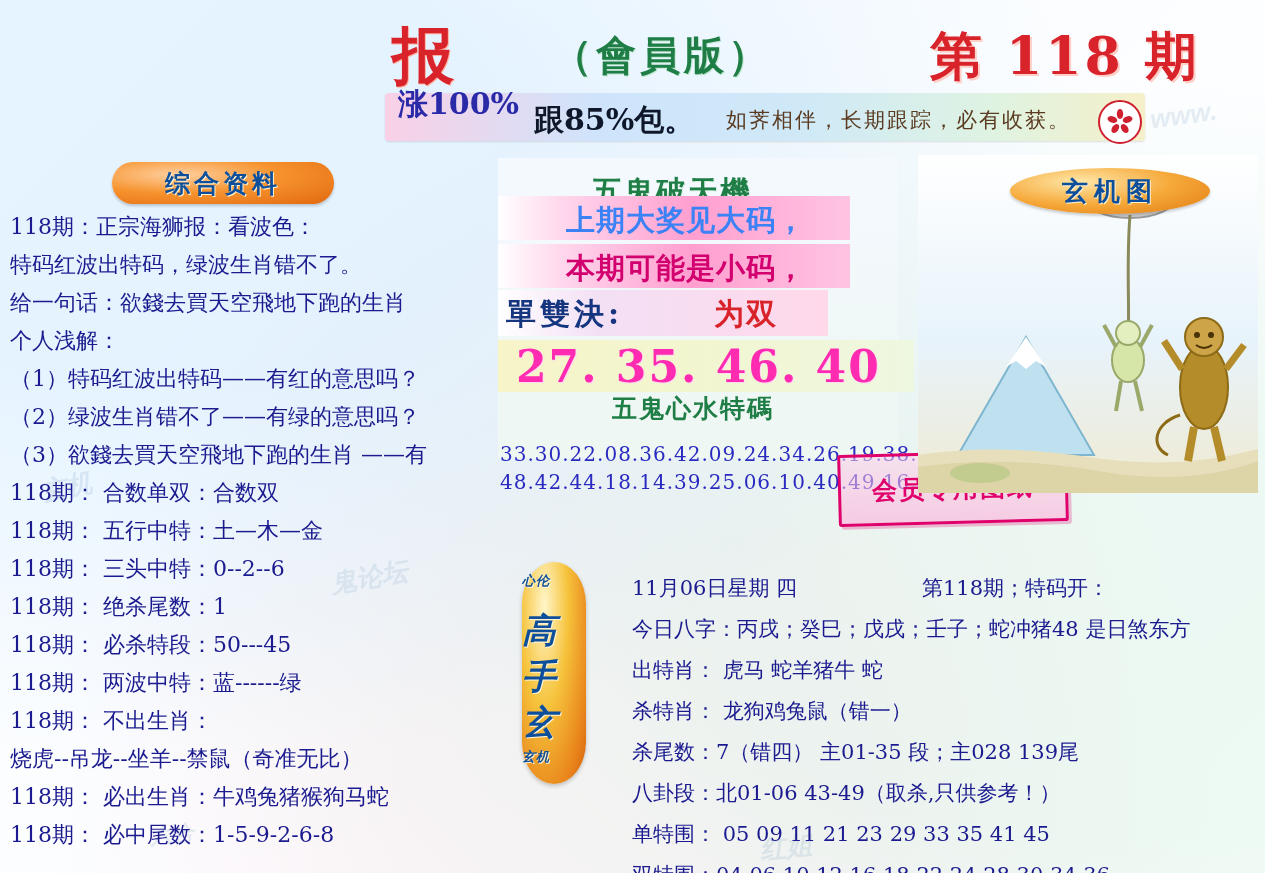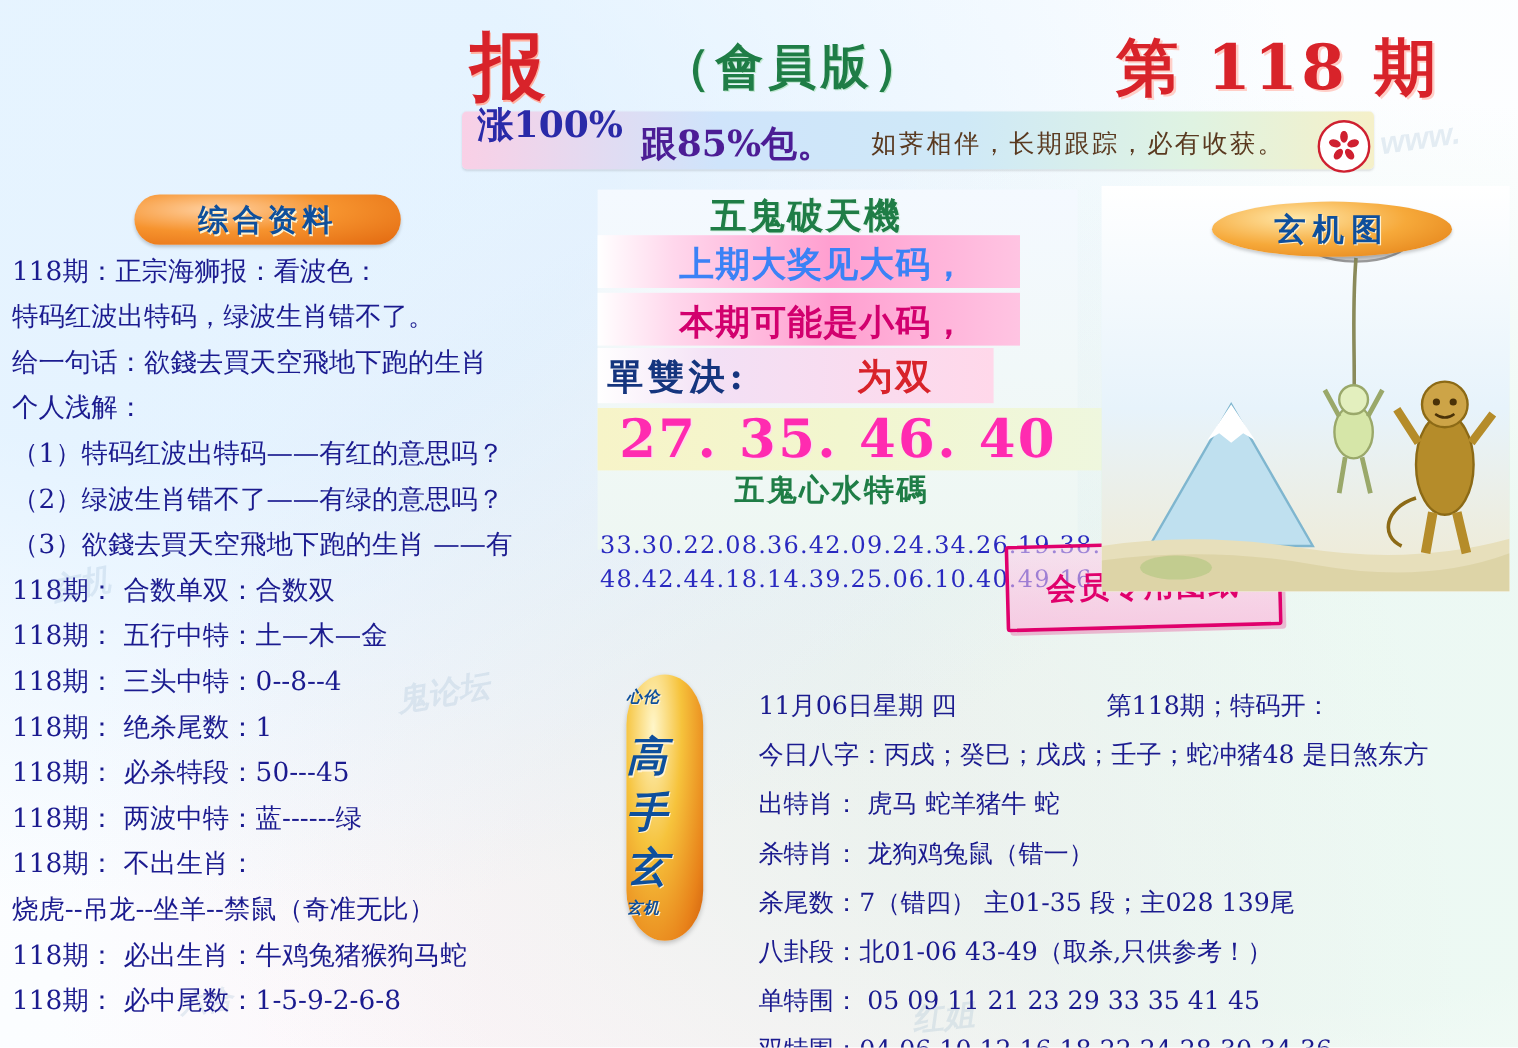--- a/index.html
+++ b/index.html
@@ -53,21 +53,21 @@
     border-radius:4px;
     box-shadow:0 1px 2px rgba(0,0,0,.12);
   }
   .ribbon-a{
     position:absolute;left:398px;top:84px;
     font-size:30px;font-weight:bold;color:#2a2aa8;
     font-family:"DejaVu Serif","Liberation Serif",serif;
   }
   .ribbon-b{
     position:absolute;left:534px;top:100px;
-    font-size:30px;font-weight:bold;color:#4c1d95;
+    font-size:30px;font-weight:bold;color:#0f172a;
     font-family:"DejaVu Serif","Liberation Serif",serif;
   }
   .ribbon-c{
     position:absolute;left:726px;top:106px;
     font-size:21px;color:#5a3a20;letter-spacing:2px;
     font-family:"DejaVu Serif","Liberation Serif",serif;
   }
   .hk-badge{
     position:absolute;left:1098px;top:100px;width:40px;height:40px;
     border-radius:50%;border:2px solid #cf2030;background:#fff;
@@ -90,21 +90,21 @@
   .lrow{
     font-family:"DejaVu Serif","Liberation Serif",serif;
     font-size:22px;color:#1b1b8f;line-height:38px;white-space:nowrap;
   }
   
   .mid-box{
     position:absolute;left:498px;top:158px;width:400px;height:300px;
     background:linear-gradient(180deg,#f4f9ff 0%,#eef7f2 100%);
   }
   .mb-title{
-    position:absolute;left:592px;top:160px;
+    position:absolute;left:592px;top:172px;
     font-size:30px;font-weight:bold;color:#1f7d46;letter-spacing:2px;
     font-family:"DejaVu Serif","Liberation Serif",serif;
     text-shadow:1px 1px 0 #d8f0e2;
   }
   .mb-band1{
     position:absolute;left:498px;top:196px;width:352px;height:44px;
     background:linear-gradient(90deg,#ffffff 0%,#ffd7ec 18%,#ff9fd0 55%,#ffc4e2 100%);
   }
   .mb-band2{
     position:absolute;left:498px;top:244px;width:352px;height:44px;
@@ -126,21 +126,20 @@
     position:absolute;left:506px;top:294px;font-size:30px;font-weight:bold;color:#15357e;
     font-family:"DejaVu Serif","Liberation Serif",serif;letter-spacing:4px;
   }
   .mb-l3-val{
     position:absolute;left:714px;top:294px;font-size:30px;font-weight:bold;color:#d8232a;
     font-family:"DejaVu Serif","Liberation Serif",serif;letter-spacing:2px;
   }
   .mb-nums{
     position:absolute;left:498px;top:340px;width:416px;height:52px;
     background:linear-gradient(90deg,#f7f4c8 0%,#f2f6cf 45%,#eef7e0 100%);
-    padding-left:36px;
   }
   .mb-nums span{
     position:absolute;left:18px;top:1px;
     font-size:44px;font-weight:bold;color:#ff2bb0;
     font-family:"DejaVu Serif","Liberation Serif",serif;letter-spacing:2px;
     text-shadow:1px 1px 0 #ffd9f2;
   }
   .mb-foot{
     position:absolute;left:612px;top:392px;
     font-size:25px;font-weight:bold;color:#1f7d46;letter-spacing:2px;
@@ -253,21 +252,21 @@
 <div class="left-col">
   <div class="lrow">118期：正宗海狮报：看波色：</div>
   <div class="lrow">特码红波出特码，绿波生肖错不了。</div>
   <div class="lrow">给一句话：欲錢去買天空飛地下跑的生肖</div>
   <div class="lrow">个人浅解：</div>
   <div class="lrow">（1）特码红波出特码——有红的意思吗？</div>
   <div class="lrow">（2）绿波生肖错不了——有绿的意思吗？</div>
   <div class="lrow">（3）欲錢去買天空飛地下跑的生肖 ——有</div>
   <div class="lrow">118期：  合数单双：合数双</div>
   <div class="lrow">118期：  五行中特：土—木—金</div>
-  <div class="lrow">118期：  三头中特：0--8--4</div>
+  <div class="lrow">118期：  三头中特：0--2--6</div>
   <div class="lrow">118期：  绝杀尾数：1</div>
   <div class="lrow">118期：  必杀特段：50---45</div>
   <div class="lrow">118期：  两波中特：蓝------绿</div>
   <div class="lrow">118期：  不出生肖：</div>
   <div class="lrow">烧虎--吊龙--坐羊--禁鼠（奇准无比）</div>
   <div class="lrow">118期：  必出生肖：牛鸡兔猪猴狗马蛇</div>
   <div class="lrow">118期：  必中尾数：1-5-9-2-6-8</div>
 </div>
 
 <div class="mid-box"></div>

